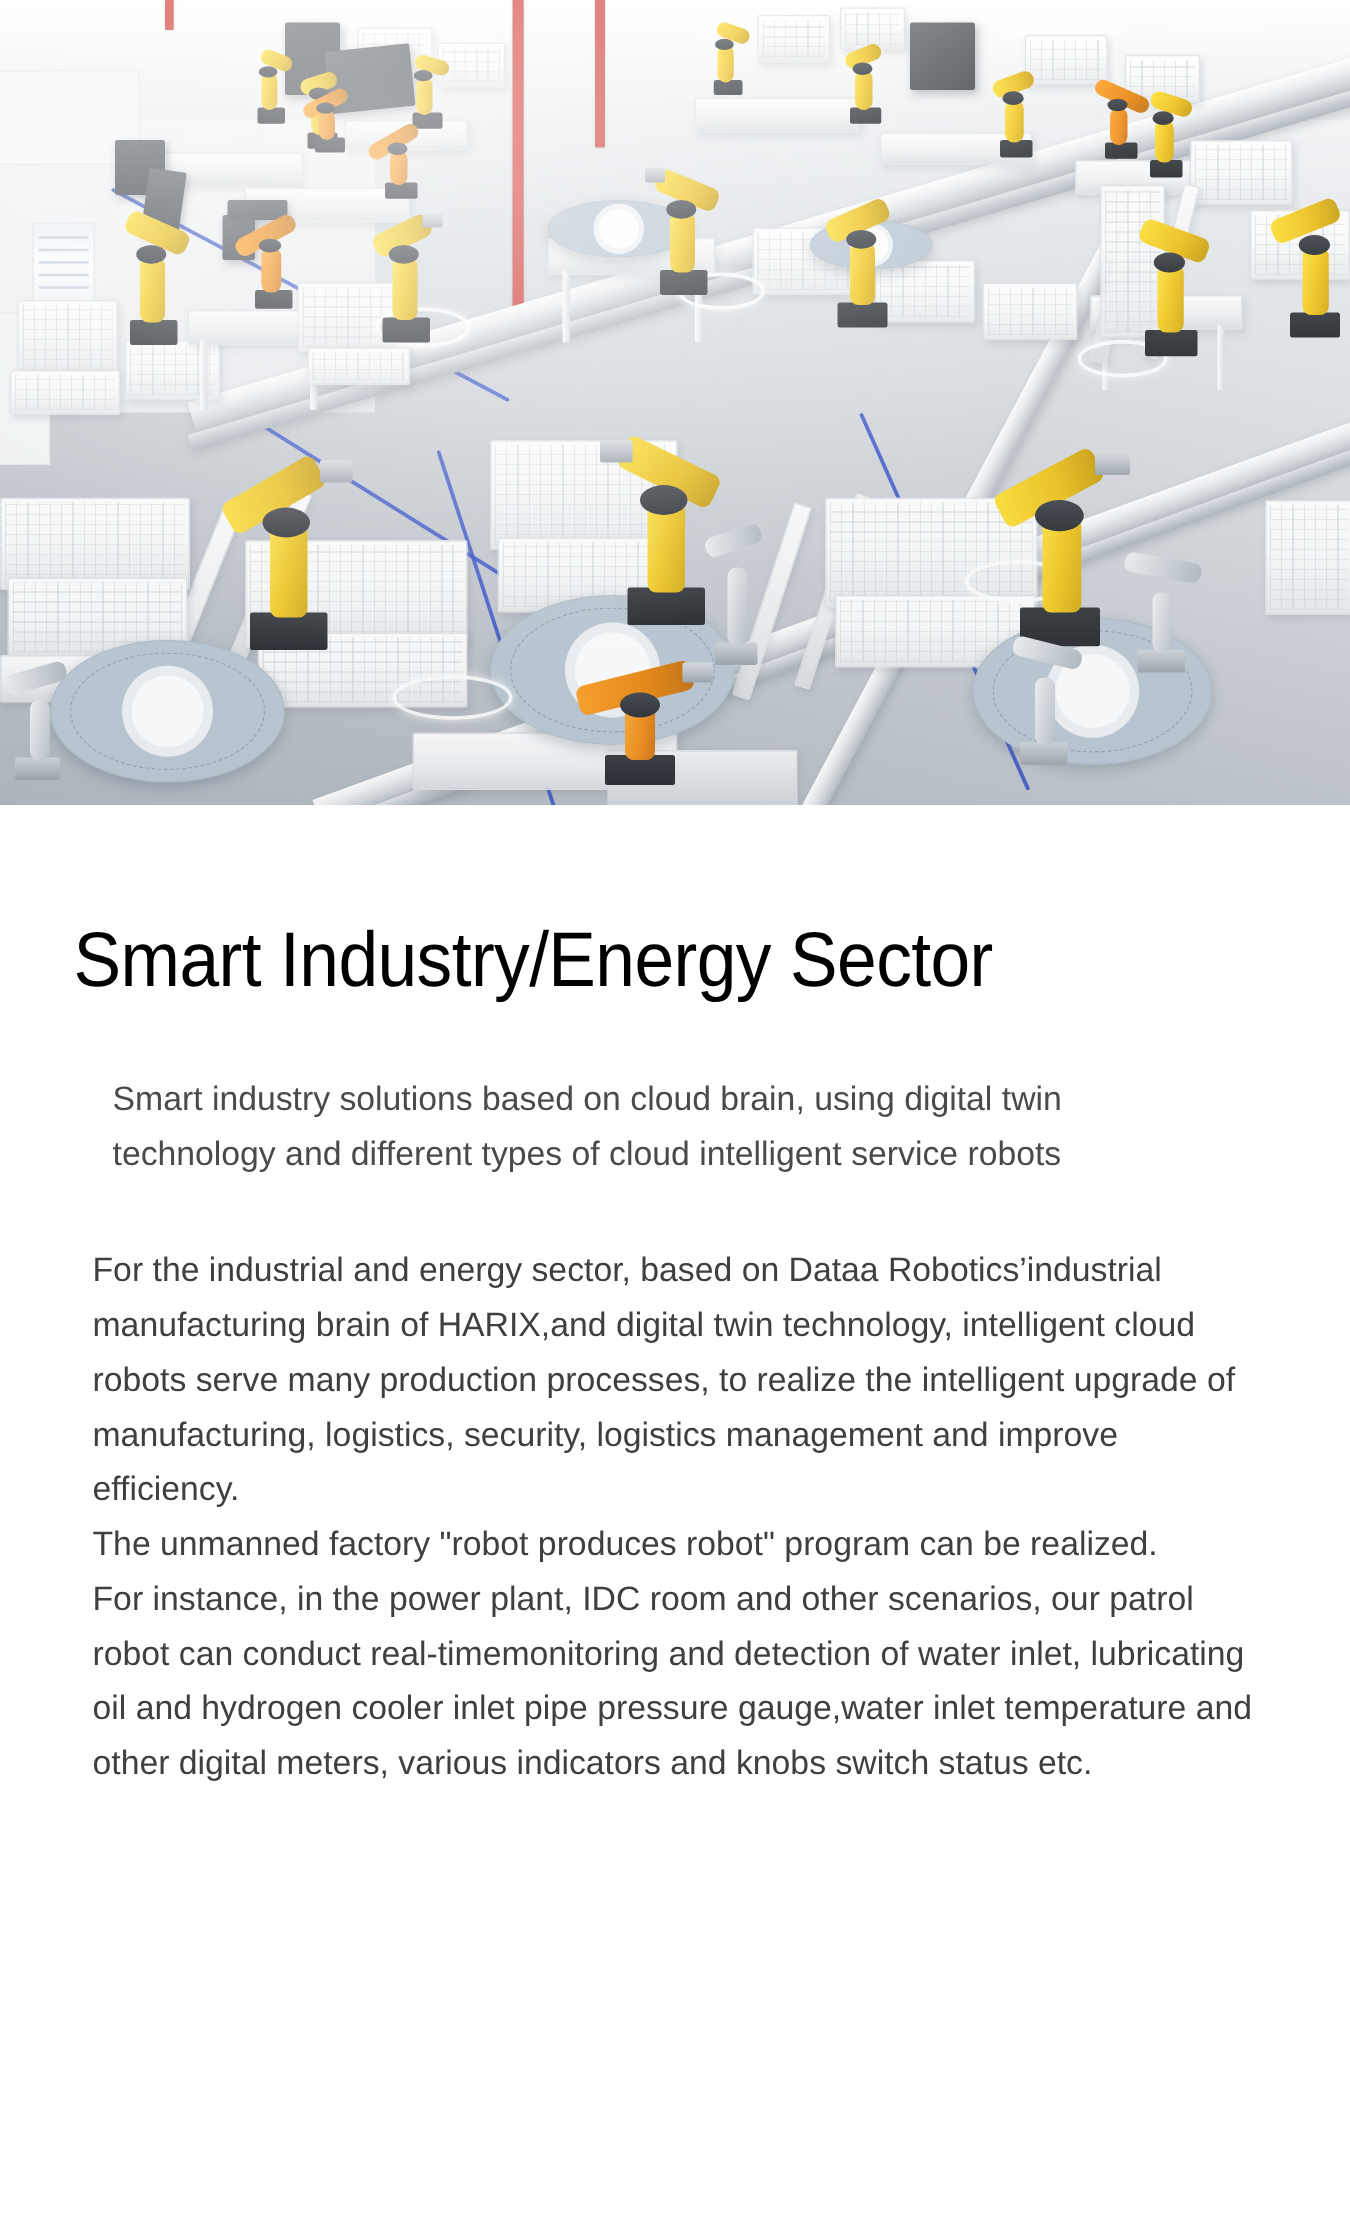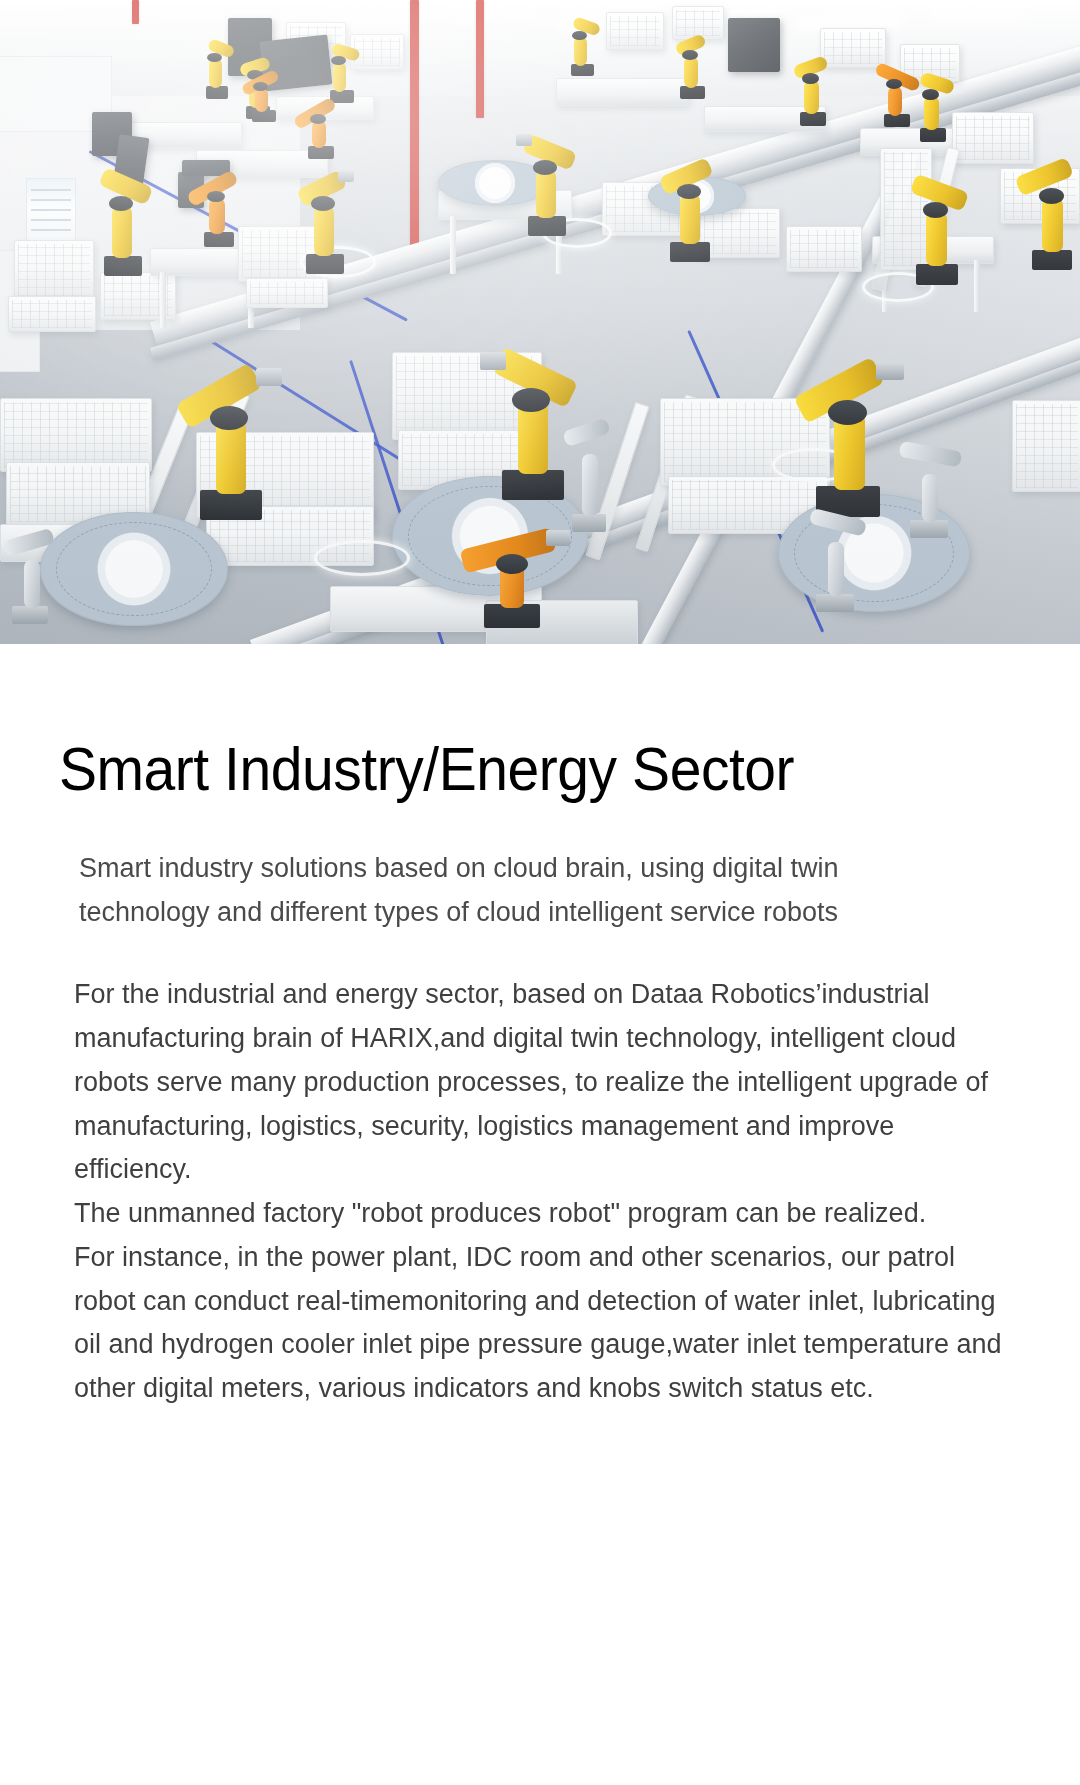--- a/index.html
+++ b/index.html
@@ -201,21 +201,21 @@
     font-size: 62px;
     font-weight: 400;
     line-height: 1.0;
     letter-spacing: -0.5px;
     color: #000000;
     transform: scaleX(0.92);
     transform-origin: left center;
     white-space: nowrap;
   }
   .lede {
-    margin: 5px;
+    margin: 16px;
     padding: 42px 150px 0 74px;
     font-size: 27px;
     line-height: 1.62;
     color: #4a4a4a;
     font-weight: 400;
   }
   .body-block {
     margin: 0;
     padding: 34px 74px 0 74px;
     font-size: 27px;

